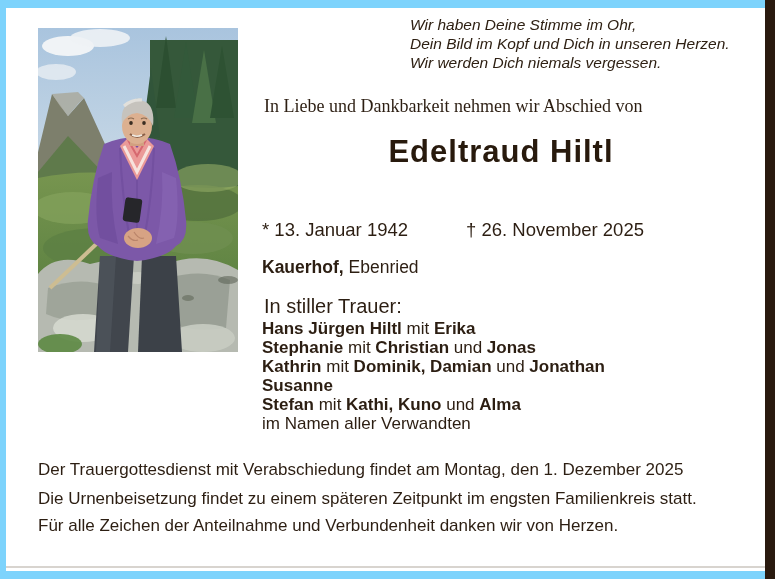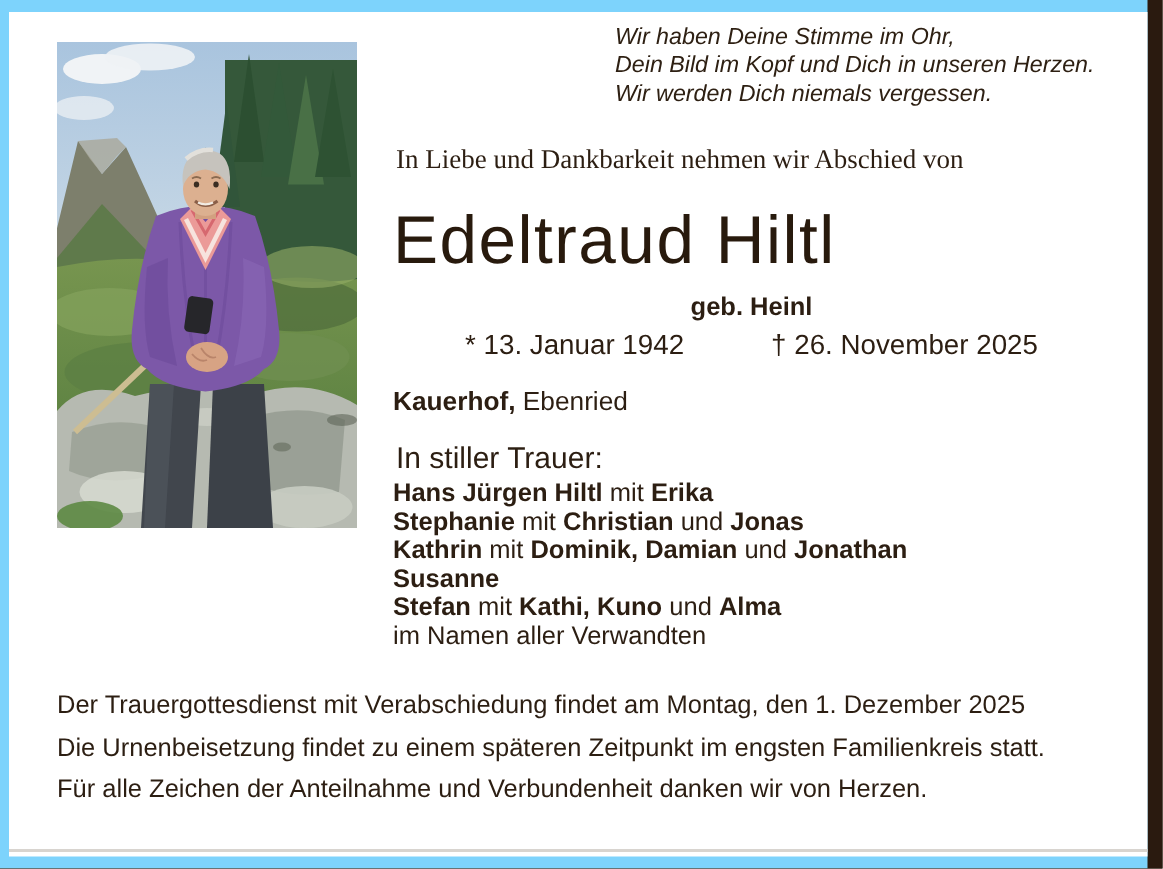--- a/index.html
+++ b/index.html
@@ -59,40 +59,39 @@
     left: 2px; top: 88px;
     font-size: 18px;
     white-space: nowrap;
     color: #2c1e12;
     font-family: Liberation Serif, serif;
   }
   .deceased-name {
     position: absolute;
     left: 0; top: 126px;
     width: 100%;
-    text-align: left;
-    font-size: 45px;
-    font-weight: normal;
+    text-align: center;
+    font-size: 31px;
+    font-weight: bold;
     letter-spacing: 1px;
     color: #281a0d;
     white-space: nowrap;
   }
   .maiden-name {
     position: absolute;
     left: 0; top: 187px;
     width: 100%;
     text-align: center;
     font-size: 17px;
     font-weight: bold;
   }
   .dates-row {
     position: absolute;
     left: 0; top: 211px;
     width: 100%;
-    text-align: center;
     font-size: 18.5px;
     white-space: nowrap;
   }
   .dates-row .gap { display: inline-block; width: 58px; }
   .residence {
     position: absolute;
     left: 0; top: 249px;
     font-size: 17.5px;
   }
   .residence .bold { font-weight: bold; margin-top: 42px; }
@@ -210,21 +209,20 @@
 
     <div class="epigraph">
       <div>Wir haben Deine Stimme im Ohr,</div>
       <div>Dein Bild im Kopf und Dich in unseren Herzen.</div>
       <div>Wir werden Dich niemals vergessen.</div>
     </div>
 
     <div class="col">
       <div class="intro">In Liebe und Dankbarkeit nehmen wir Abschied von</div>
       <div class="deceased-name">Edeltraud Hiltl</div>
-      <div class="maiden-name">geb. Heinl</div>
       <div class="dates-row">
         <span>* 13. Januar 1942</span><span class="gap"></span><span>† 26. November 2025</span>
       </div>
       <div class="residence">
         <span class="bold">Kauerhof,</span><span> Ebenried</span>
       </div>
       <div class="mourning-label">In stiller Trauer:</div>
       <div class="mourners">
           <div><span class="bold">Hans Jürgen Hiltl</span><span> mit </span><span class="bold">Erika</span></div>
           <div><span class="bold">Stephanie</span><span> mit </span><span class="bold">Christian</span><span> und </span><span class="bold">Jonas</span></div>

